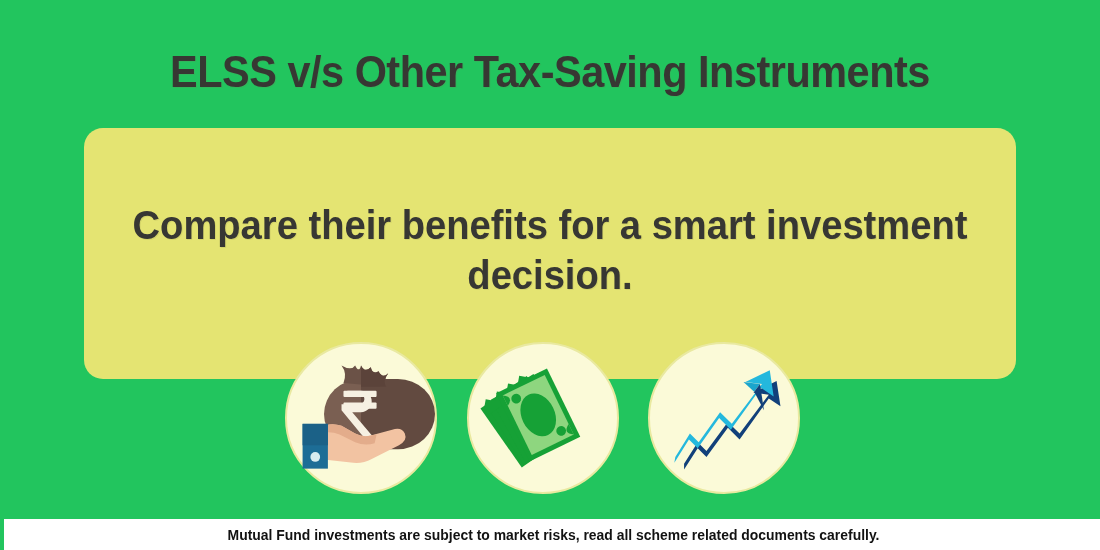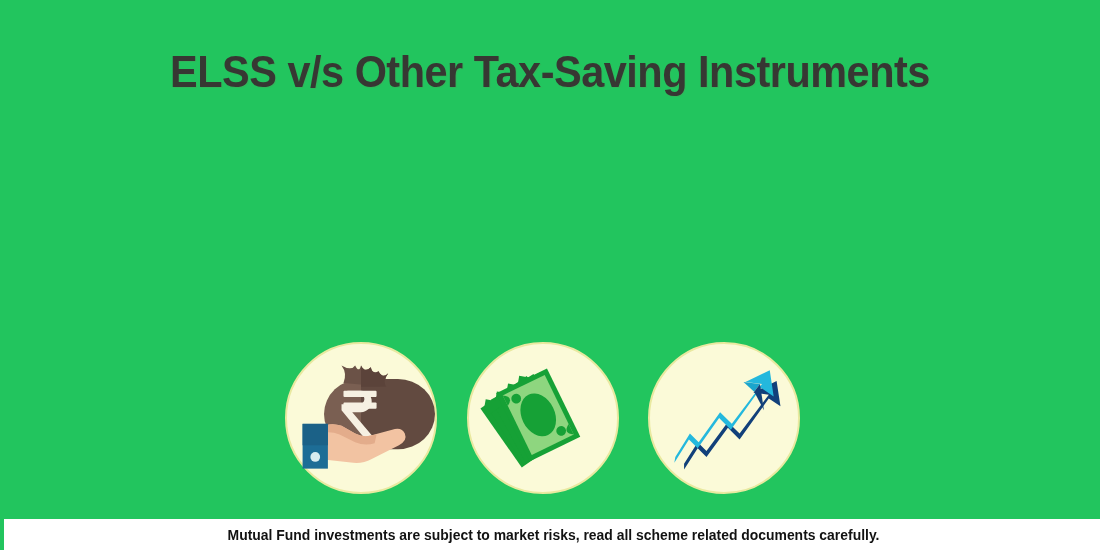--- a/index.html
+++ b/index.html
@@ -118,20 +118,23 @@
     transform: scaleX(0.96);
   }
 </style>
 </head>
 <body>
 
 <div class="poster">
 
   <div class="title">ELSS v/s Other Tax-Saving Instruments</div>
 
+  <div class="card">
+    <div class="subtitle">Compare their benefits for a smart investment decision.</div>
+  </div>
 
   <div class="icon-row">
 
     <div class="circle c1">
       <svg viewBox="0 0 152 152" xmlns="http://www.w3.org/2000/svg">
 
         <ellipse cx="76" cy="72" rx="38" ry="36" fill="#7a5f52"></ellipse>
         <path d="M76 36 h38 a38 36 0 0 1 0 72 h-38 z" fill="#624a40"></path>
 
         <path d="M58 40 q4 -10 -2 -18 q10 6 14 0 q4 8 6 0 q4 8 10 2 q2 8 8 4 q4 8 10 2 q-6 8 -2 14 z" fill="#6b5247"></path>

